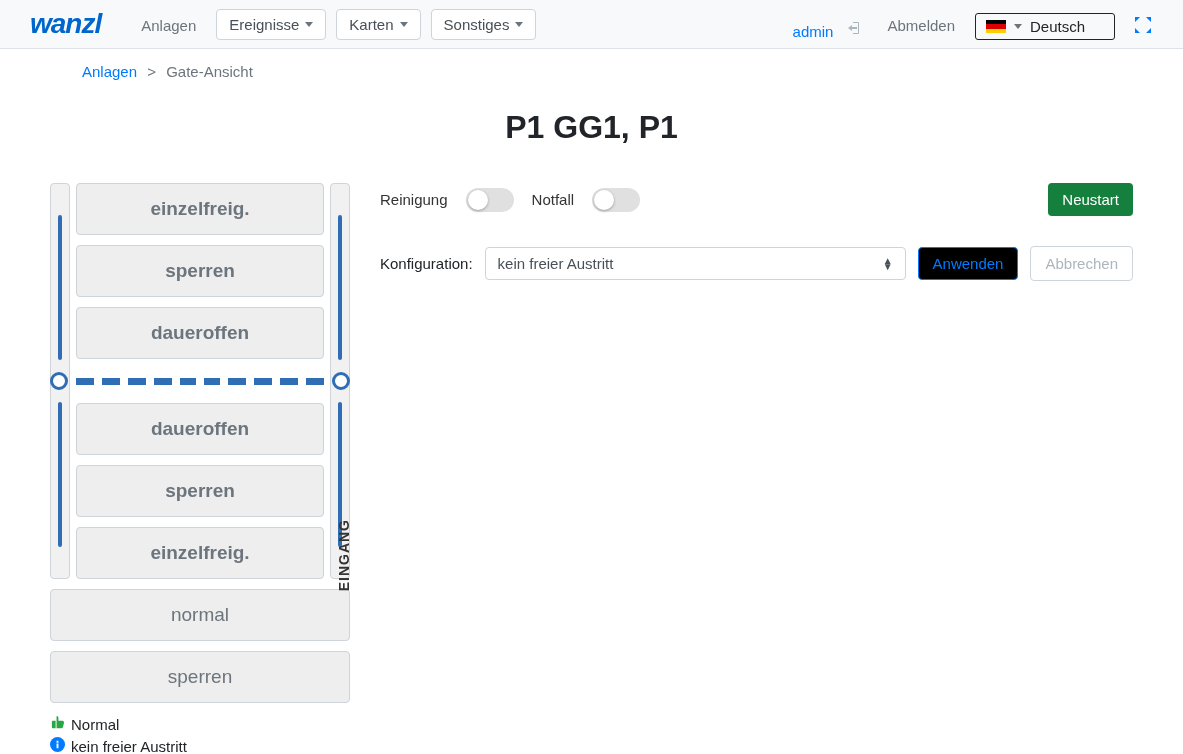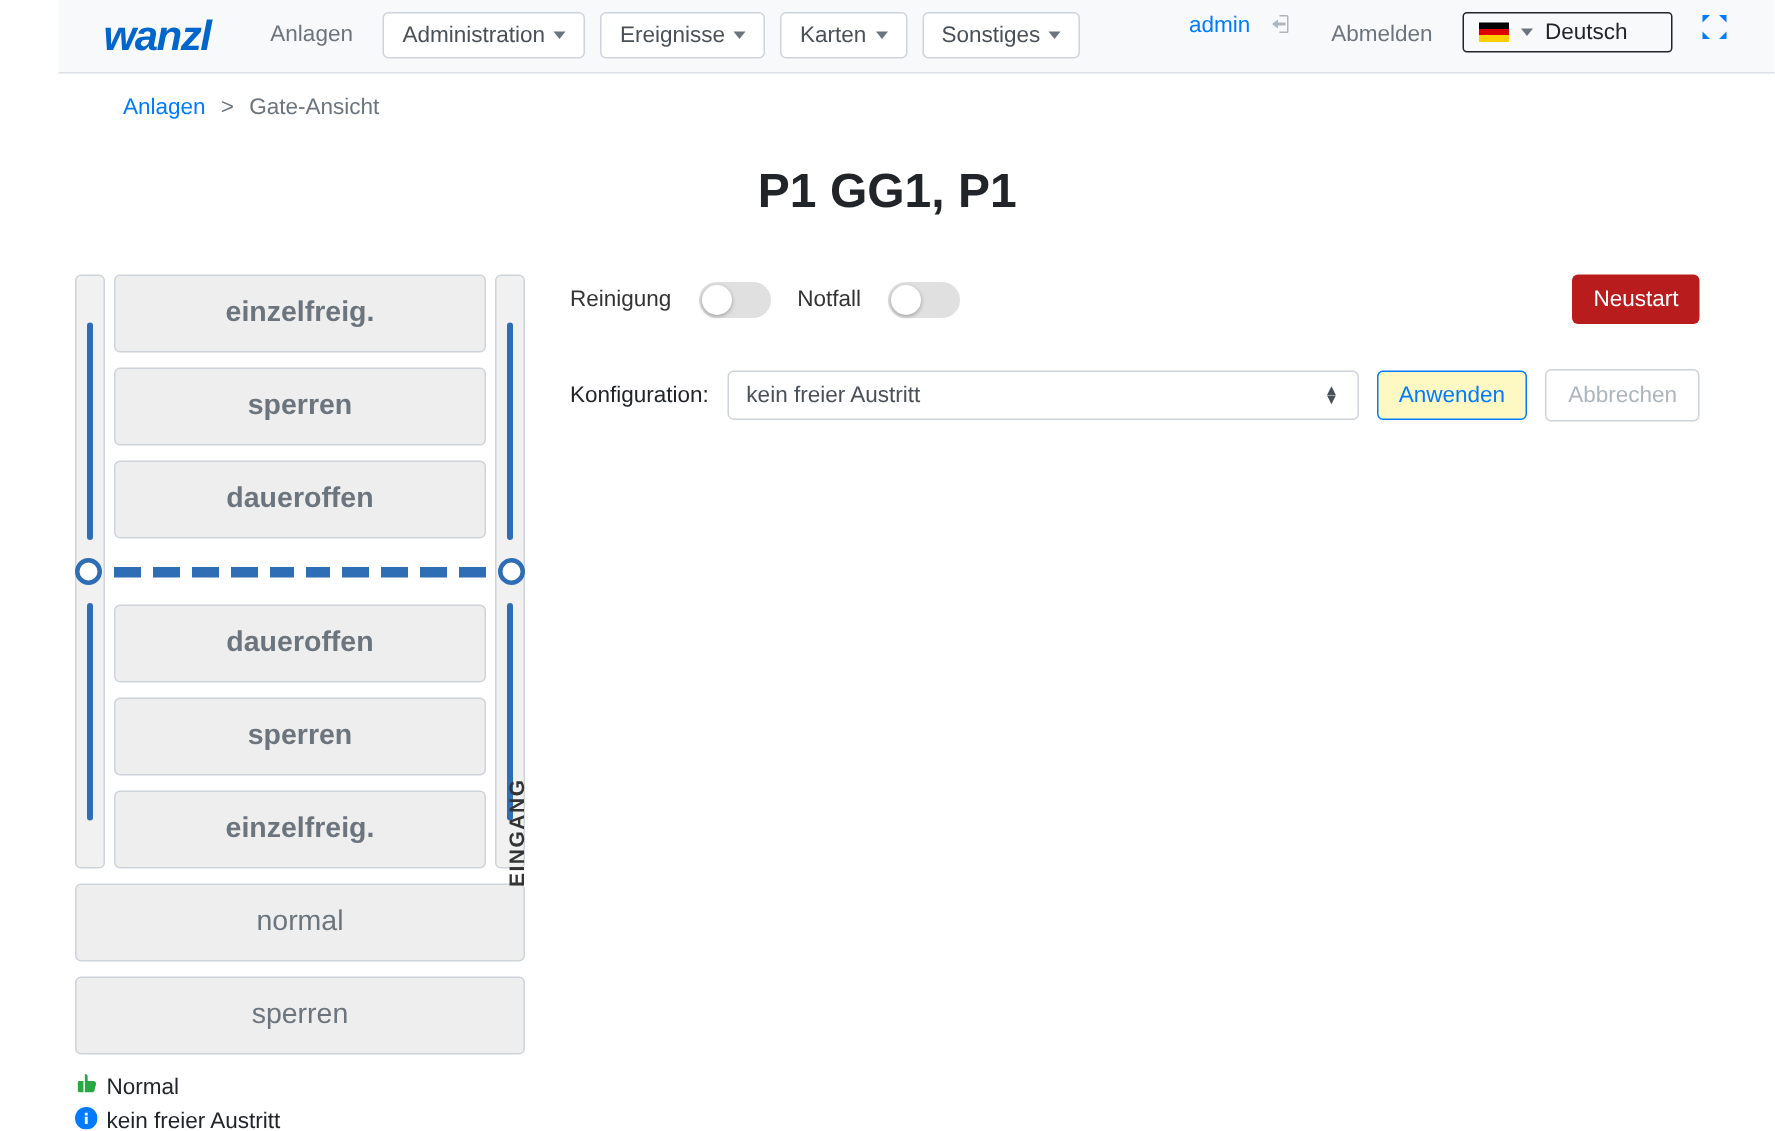--- a/index.html
+++ b/index.html
@@ -1,19 +1,19 @@
 <!DOCTYPE html>
 <html><head>
   <meta charset="utf-8">
   <style>
     * { box-sizing: border-box; margin: 0; padding: 0; }
     body { font-family: -apple-system, BlinkMacSystemFont, "Segoe UI", Helvetica, Arial, sans-serif; color: #212529; background: #fff; }
     
     
-    .header { background: #f8f9fa; border-bottom: 1px solid #dee2e6; padding: 8px 30px; display: flex; align-items: flex-start; gap: 10px; margin-left: 39px; }
+    .header { background: #f8f9fa; border-bottom: 1px solid #dee2e6; padding: 8px 30px; display: flex; align-items: flex-end; gap: 10px; }
     .logo { color: #0066cc; font-weight: 900; font-style: italic; font-size: 28px; letter-spacing: -1px; margin-right: 20px; }
     .nav-link { color: #6c757d; font-size: 15px; padding: 6px 10px; cursor: pointer; }
     .nav-dropdown { border: 1px solid #ced4da; border-radius: 4px; background: #fff; padding: 6px 12px; font-size: 15px; color: #495057; cursor: pointer; display: flex; align-items: center; gap: 6px; }
     .caret { display: inline-block; width: 0; height: 0; border-left: 4px solid transparent; border-right: 4px solid transparent; border-top: 5px solid #6c757d; }
     .header-spacer { flex: 1; }
     .admin-link { color: #007bff; font-size: 15px; cursor: pointer; }
     .logout-icon { color: #adb5bd; margin: 0 4px; }
     .lang-select { border: 1px solid #212529; border-radius: 3px; padding: 4px 10px; display: flex; align-items: center; gap: 8px; font-size: 15px; cursor: pointer; min-width: 140px; }
     .flag-de { display: inline-block; width: 20px; height: 13px; background: linear-gradient(to bottom, #000 33%, #dd0000 33%, #dd0000 66%, #ffce00 66%); }
     .expand-icon { color: #007bff; font-size: 20px; cursor: pointer; margin-left: 8px; }
@@ -53,39 +53,35 @@
     .status-list { margin-top: 12px; font-size: 15px; }
     .status-item { display: flex; align-items: center; gap: 6px; margin-bottom: 4px; }
     .thumb-icon { color: #28a745; }
     .info-icon-blue { color: #007bff; }
     
     
     .controls-row { display: flex; align-items: center; gap: 18px; margin-bottom: 30px; }
     .control-label { font-size: 15px; color: #333; text-align: right; }
     .toggle { position: relative; width: 48px; height: 24px; background: #e0e0e0; border-radius: 12px; cursor: pointer; }
     .toggle-knob { position: absolute; width: 20px; height: 20px; background: #fff; border-radius: 50%; top: 2px; left: 2px; box-shadow: 0 1px 3px rgba(0,0,0,0.3); }
-    .btn-danger { background: #b91c1c; color: #fff; border: none; border-radius: 4px; padding: 8px 14px; font-size: 15px; cursor: pointer; margin-left: auto; }
+    .btn-danger { background: #15803d; color: #fff; border: none; border-radius: 4px; padding: 8px 14px; font-size: 15px; cursor: pointer; margin-left: auto; }
     
     .config-row { display: flex; align-items: center; gap: 12px; }
     .config-label { font-size: 15px; min-width: 90px; }
     .config-select { flex: 1; border: 1px solid #ced4da; border-radius: 4px; padding: 7px 12px; font-size: 15px; color: #495057; background: #fff; cursor: pointer; position: relative; display: flex; justify-content: space-between; align-items: center; }
     .select-arrows { font-size: 10px; line-height: 6px; color: #495057; display: flex; flex-direction: column; }
-    .btn-outline-primary { border: 1px solid #007bff; color: #007bff; background: #fef9c3; border-radius: 4px; padding: 7px 14px; font-size: 15px; cursor: pointer; }
+    .btn-outline-primary { border: 1px solid #007bff; color: #007bff; background: #000000; border-radius: 4px; padding: 7px 14px; font-size: 15px; cursor: pointer; }
     .btn-outline-secondary { border: 1px solid #ced4da; color: #adb5bd; background: #fff; border-radius: 4px; padding: 8px 14px; font-size: 15px; cursor: pointer; }
   </style>
 </head>
 <body>
 
 <div class="header">
   <div class="logo">wanzl</div>
   <span class="nav-link">Anlagen</span>
-  <div class="nav-dropdown">
-    <span>Administration</span>
-    <span class="caret"></span>
-  </div>
   <div class="nav-dropdown">
     <span>Ereignisse</span>
     <span class="caret"></span>
   </div>
   <div class="nav-dropdown">
     <span>Karten</span>
     <span class="caret"></span>
   </div>
   <div class="nav-dropdown">
     <span>Sonstiges</span>

